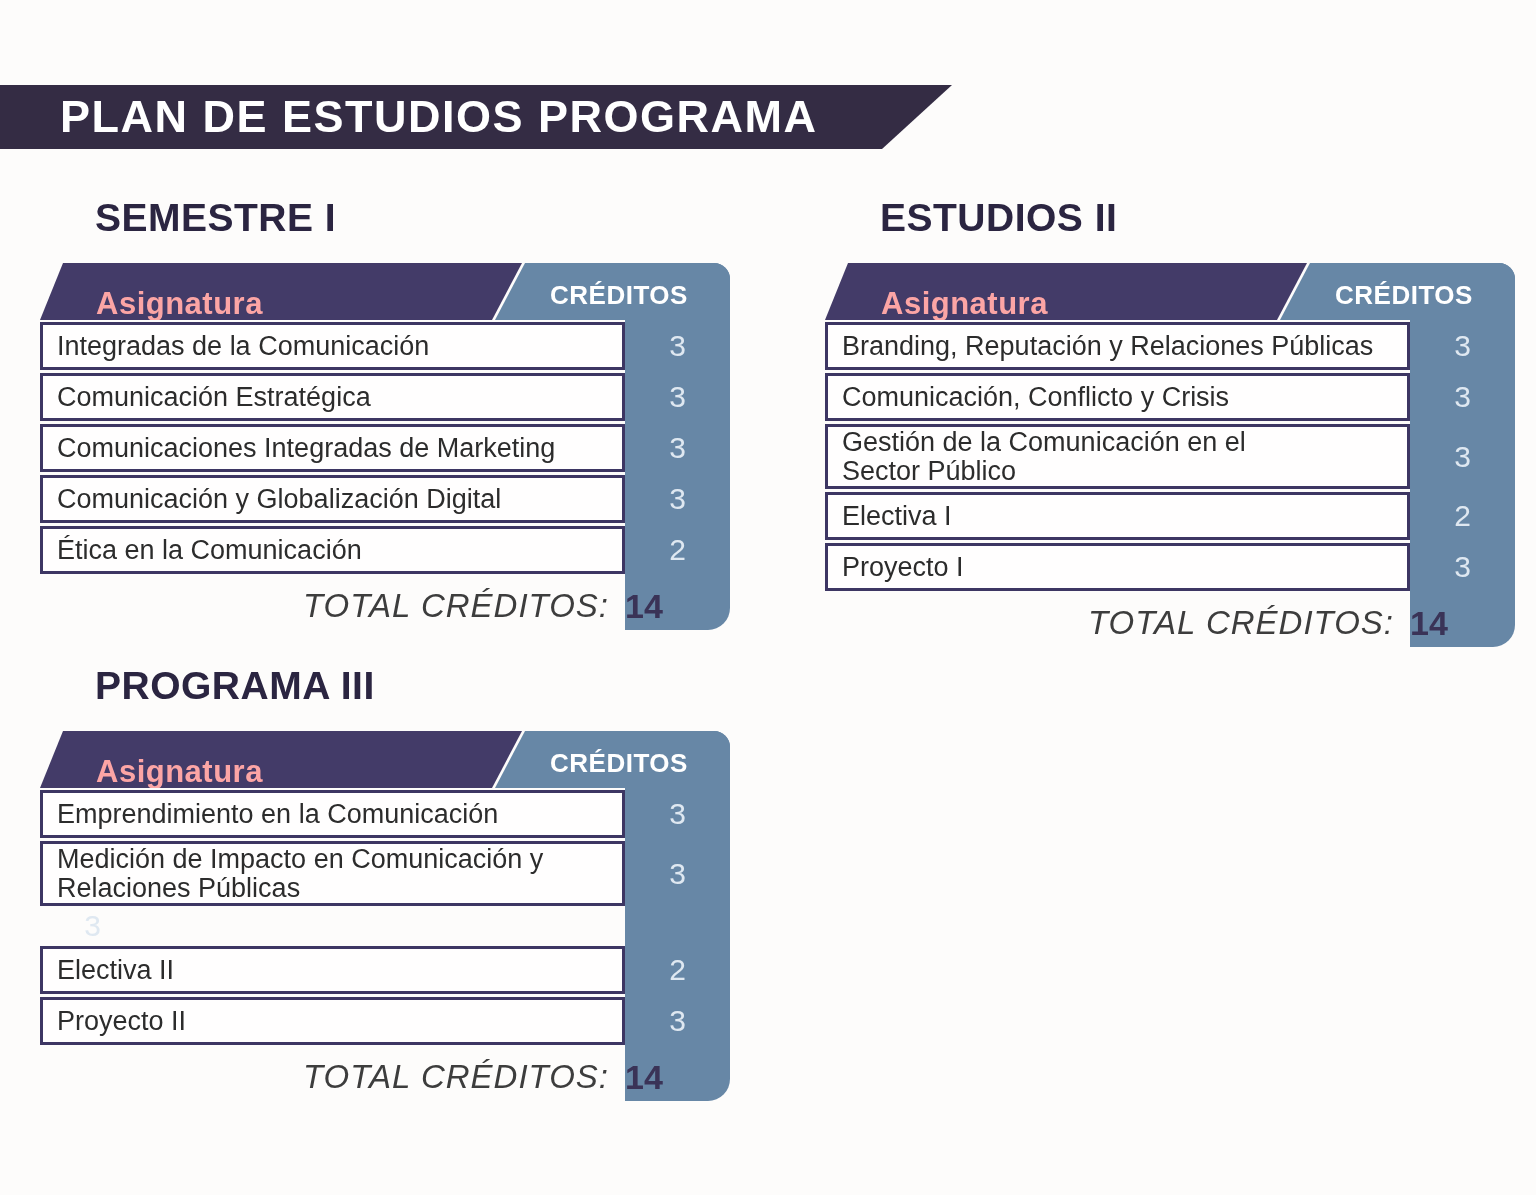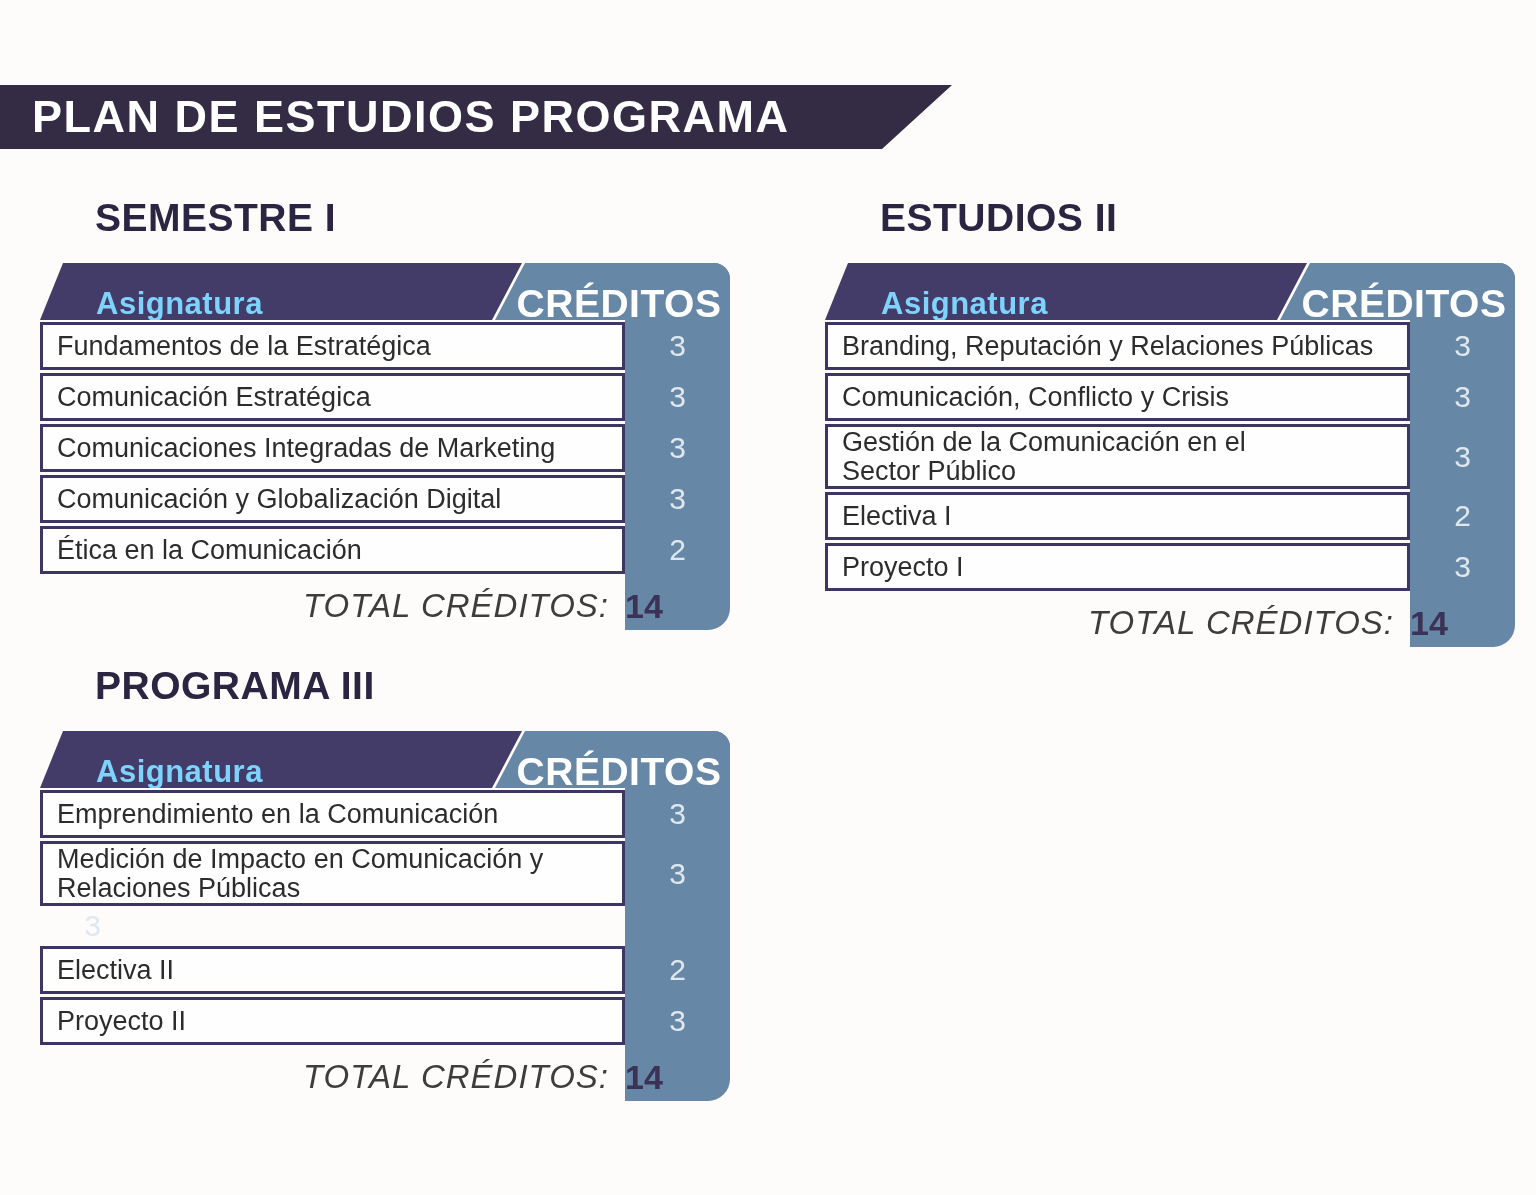--- a/index.html
+++ b/index.html
@@ -8,21 +8,21 @@
     position:relative; overflow:hidden;
     background:#fdfcfb;
     font-family:"Liberation Sans", sans-serif;
   }
 
   
   .banner {
     position:absolute; left:0; top:85px; width:952px; height:64px;
     background:var(--banner-bg,#342c44);
     clip-path:polygon(0 0, 100% 0, calc(100% - 70px) 100%, 0 100%);
-    display:flex; align-items:center; padding-left:32px;
+    display:flex; align-items:center; padding-left:60px;
   }
   .banner-text {
     color:var(--banner-text,#ffffff);
     font-size:45px; font-weight:bold; letter-spacing:1.5px;
     white-space:nowrap;
   }
 
   
   .semester { position:absolute; width:690px; }
   .sem1 { left:40px;  top:196px; }
@@ -55,26 +55,26 @@
     clip-path:polygon(30px 0, 100% 0, 100% 100%, 0 100%);
   }
   .head-purple {
     position:absolute; left:0; top:0; width:482px; height:57px;
     background:var(--header-bg,#433b68);
     clip-path:polygon(23px 0, 100% 0, calc(100% - 30px) 100%, 0 100%);
     display:flex; align-items:center;
   }
   .head-purple .hlabel {
     margin-left:56px; font-size:31px; font-weight:bold;
-    color:#7dd3fc; letter-spacing:.5px;margin-top:25px;
+    color:#fca5a5; letter-spacing:.5px;margin-top:25px;
   }
   .head-credits {
-    position:absolute; top:12px; right:0; width:222px; height:57px;
+    position:absolute; top:4px; right:0; width:222px; height:57px;
     display:flex; align-items:center; justify-content:center;
-    font-size:39px; font-weight:bold; color:#ffffff; letter-spacing:.5px;
+    font-size:26px; font-weight:bold; color:#ffffff; letter-spacing:.5px;
   }
 
   
   .rows { position:relative; z-index:2; margin-top:2px; }
   .row { display:flex; margin-bottom:3px; }
   .row-box {
     width:585px; min-height:48px;
     background:#fffefe;
     border:3px solid var(--row-border,#3d3663);
     display:flex; align-items:center;
@@ -119,21 +119,21 @@
     <div class="blue-strip"></div>
     <div class="head">
       <div class="head-blue"></div>
       <div class="head-purple">
         <span class="hlabel">Asignatura</span>
       </div>
       <div class="head-credits">CRÉDITOS</div>
     </div>
     <div class="rows">
   <div class="row">
-    <div class="row-box">Fundamentos de la Estratégica</div>
+    <div class="row-box">Integradas de la Comunicación</div>
     <div class="row-credit">3</div>
   </div>
 
   <div class="row">
     <div class="row-box">Comunicación Estratégica</div>
     <div class="row-credit">3</div>
   </div>
 
   <div class="row">
     <div class="row-box">Comunicaciones Integradas de Marketing</div>

